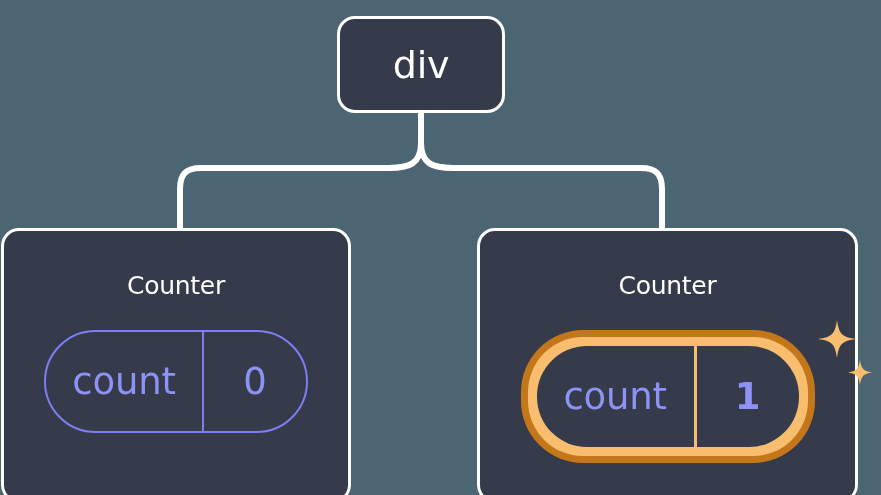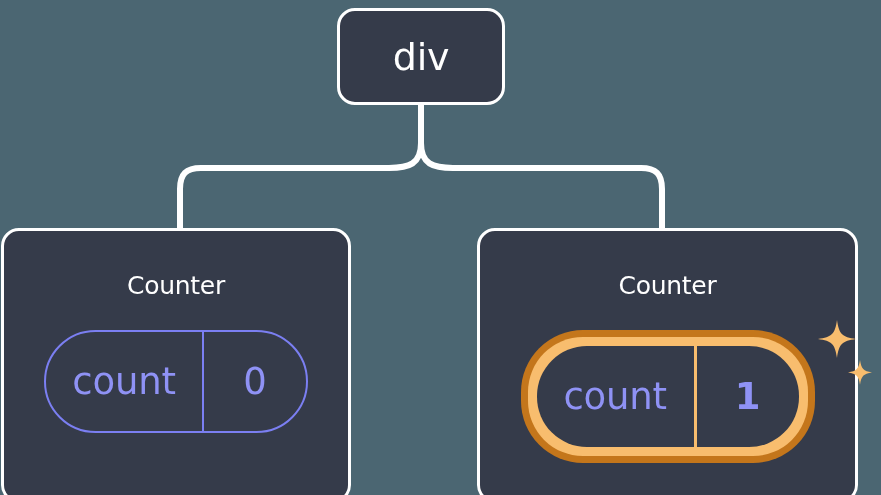--- a/index.html
+++ b/index.html
@@ -34,21 +34,21 @@
     box-sizing: border-box;
     background: #353b4a;
     border: 3px solid #ffffff;
     border-radius: 18px;
     display: flex;
     flex-direction: column;
     align-items: center;
   }
   .node-root {
     left: 337px;
-    top: 8px;
+    top: 16px;
     width: 168px;
     height: 97px;
     justify-content: center;
   }
   .node-child {
     top: 228px;
     height: 275px;
     padding-top: 42px;
   }
   .node-left  { left: 1px;   width: 350px; }

